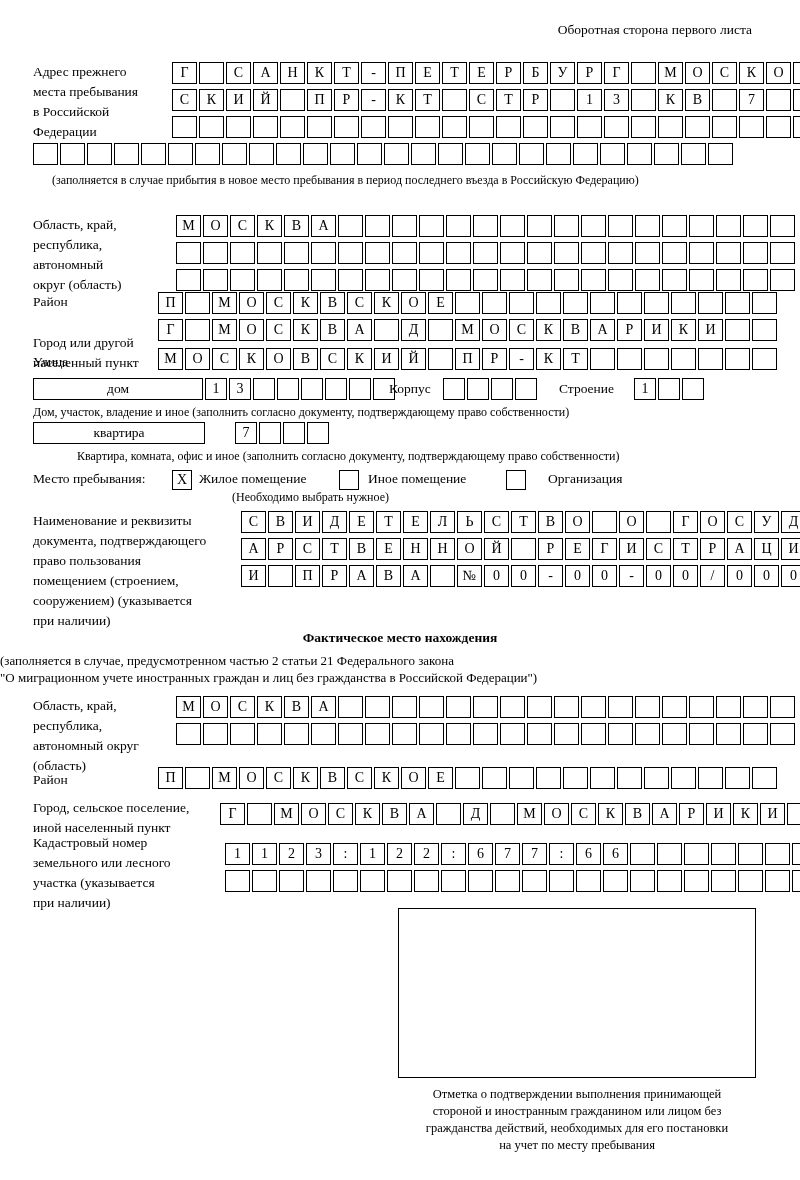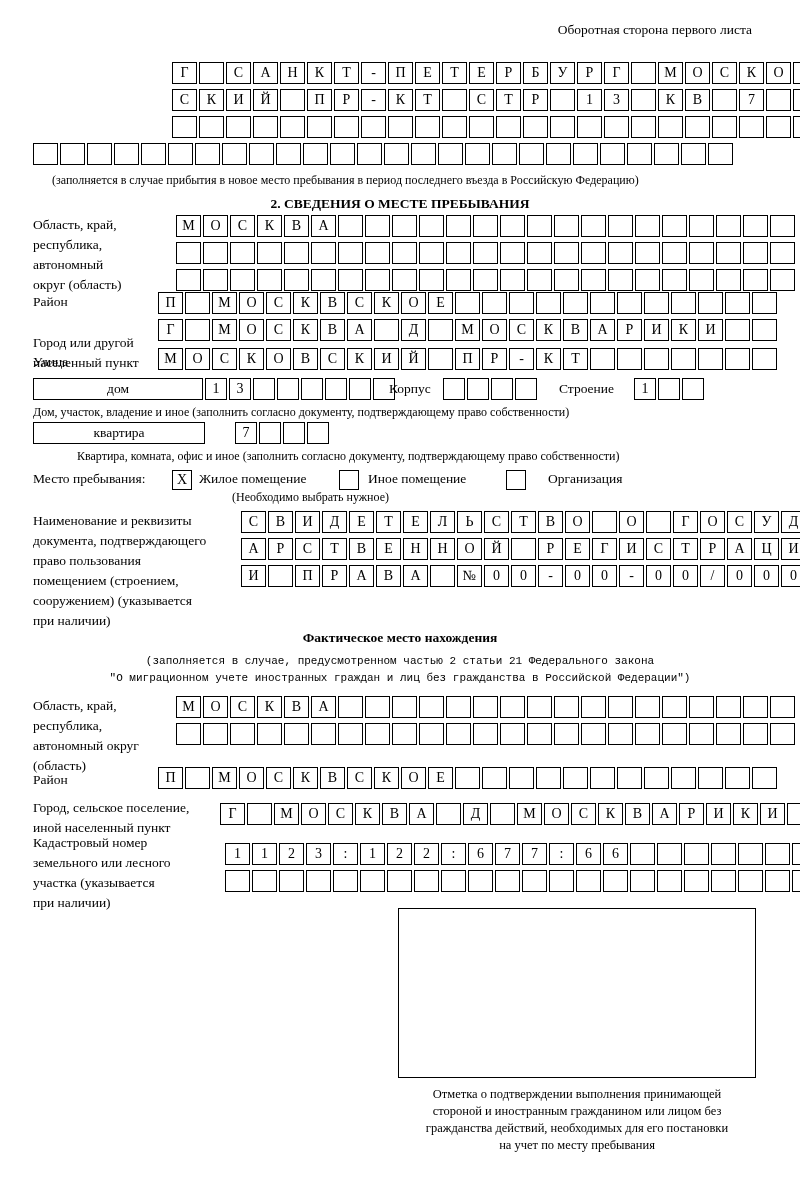--- a/index.html
+++ b/index.html
@@ -38,24 +38,22 @@
   .center-title {
     position: absolute;
     width: 100%;
     text-align: center;
     font-weight: bold;
     font-size: 13.5px;
   }
   .center-note {
     position: absolute;
     width: 100%;
-    text-align: center;
-    font-size: 11px;
+    font-size: 13px;
     line-height: 16px;
-    font-family: Liberation Mono, monospace;
   }
   
   .comb {
     position: absolute;
     display: flex;
   }
   .cell {
     width: 25px;
     height: 22px;
     border: 1px solid #000;
@@ -105,20 +103,24 @@
     line-height: 17px;
   }
 </style>
 </head>
 <body>
 
 <div class="page">
 
   <div class="hdr-right">Оборотная сторона первого листа</div>
 
+  <div class="lbl" style="left:33px; top:62px;">Адрес прежнего
+места пребывания
+в Российской
+Федерации</div>
 
   <div class="comb" id="prev-row1" style="left:172px; top:62px;">
       <div class="cell">Г</div>
       <div class="cell blank"></div>
       <div class="cell">С</div>
       <div class="cell">А</div>
       <div class="cell">Н</div>
       <div class="cell">К</div>
       <div class="cell">Т</div>
       <div class="cell">-</div>
@@ -215,21 +217,20 @@
       <div class="cell blank"></div>
       <div class="cell blank"></div>
       <div class="cell blank"></div>
       <div class="cell blank"></div>
       <div class="cell blank"></div>
       <div class="cell blank"></div>
     </div>
 
   <div class="lbl small" style="left:52px; top:170px;">(заполняется в случае прибытия в новое место пребывания в период последнего въезда в Российскую Федерацию)</div>
 
-  <div class="center-title" style="top:196px;">2. СВЕДЕНИЯ О МЕСТЕ ПРЕБЫВАНИЯ</div>
 
   <div class="lbl" style="left:33px; top:215px;">Область, край,
 республика,
 автономный
 округ (область)</div>
   <div class="comb" id="s2-region1" style="left:176px; top:215px;">
       <div class="cell">М</div>
       <div class="cell">О</div>
       <div class="cell">С</div>
       <div class="cell">К</div>

